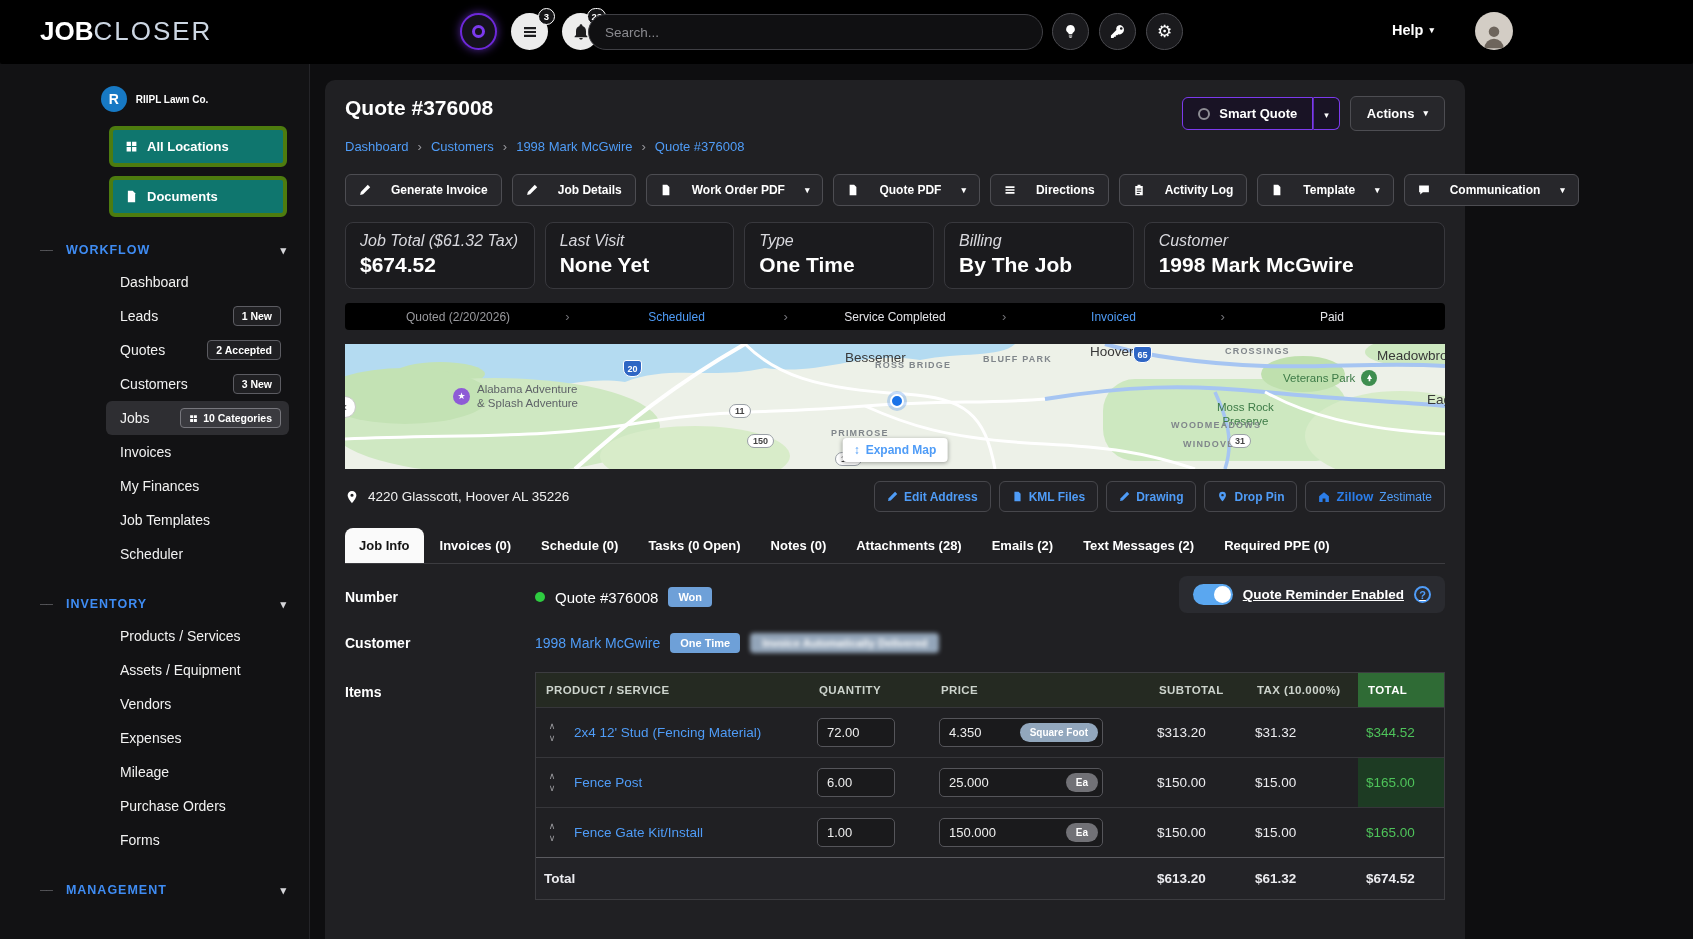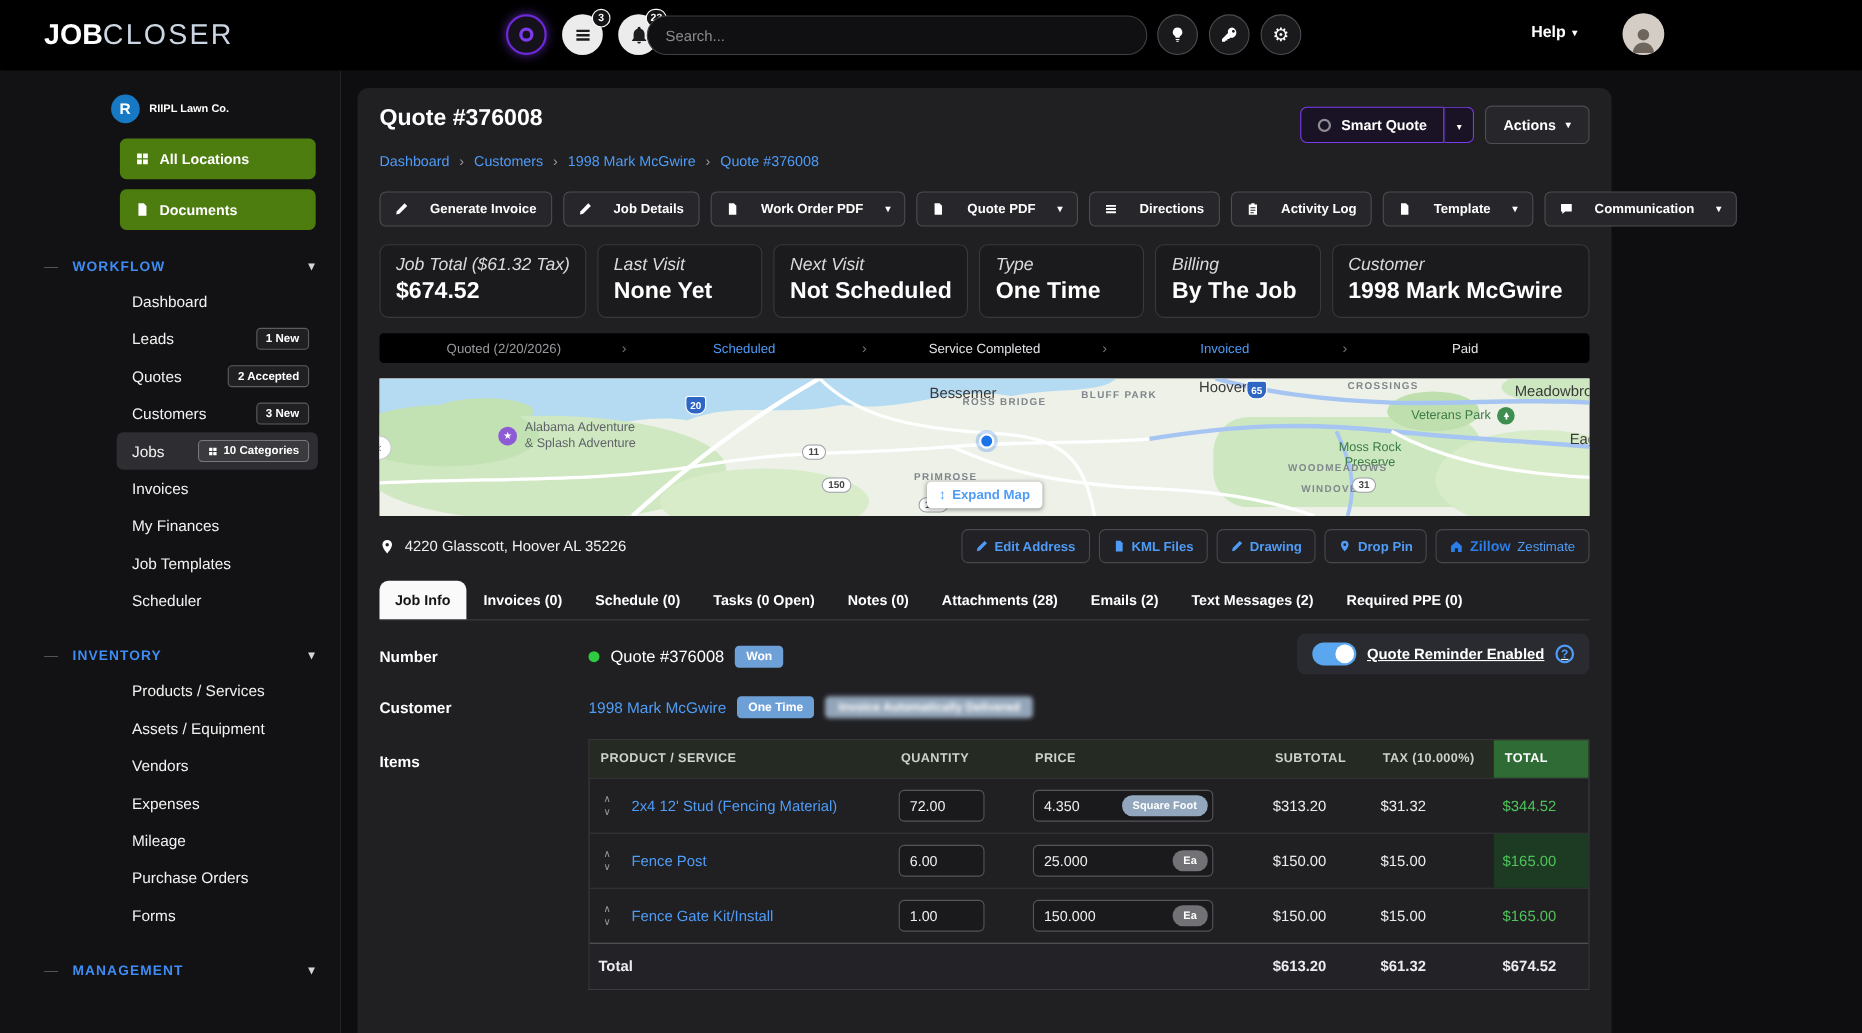--- a/index.html
+++ b/index.html
@@ -25,21 +25,21 @@
 .search::placeholder { color:#8b8b90; }
 .help { position:absolute; left:1392px; top:22px; font-size:14.5px; font-weight:bold; display:flex; gap:6px; align-items:center; cursor:pointer; }
 .caret { font-size:9px; line-height:1; }
 .avatar { position:absolute; left:1475px; top:12px; width:38px; height:38px; border-radius:50%; background:#d3cdc5; overflow:hidden; display:flex; align-items:flex-end; justify-content:center; cursor:pointer; }
 
 
 .sidebar { position:absolute; top:64px; left:0; width:310px; bottom:0; background:#121214; border-right:1px solid #242428; padding-top:22px; }
 .company { display:flex; align-items:center; justify-content:center; gap:9px; margin-bottom:14px; }
 .company-logo { width:26px; height:26px; border-radius:50%; background:#1779c4; color:#fff; font-weight:800; font-size:14px; display:flex; align-items:center; justify-content:center; }
 .company-name { font-size:10px; font-weight:bold; }
-.side-btn { display:flex; align-items:center; gap:9px; width:178px; margin:9px 22px 0 auto; background:#4d7c0f; border:2px solid #4d7c0f; border-radius:6px; padding:9px 12px; color:#fff; font-size:13px; font-weight:bold; cursor:pointer; }
+.side-btn { display:flex; align-items:center; gap:9px; width:178px; margin:9px 22px 0 auto; background:#0f766e; border:4px solid #4d7c0f; border-radius:6px; padding:9px 12px; color:#fff; font-size:13px; font-weight:bold; cursor:pointer; }
 .section-head { display:flex; align-items:center; margin:26px 22px 8px 40px; color:#3f8cf3; font-size:12.5px; font-weight:bold; letter-spacing:1px; cursor:pointer; }
 .section-dash { color:#5a5a5e; margin-right:14px; font-weight:normal; letter-spacing:-1px; }
 .section-head .caret { margin-left:auto; color:#d6d6da; font-size:11px; }
 .nav-item { display:flex; align-items:center; height:34px; margin:0 20px 0 106px; padding:0 8px 0 14px; border-radius:6px; font-size:14px; color:#f2f2f2; cursor:pointer; }
 .nbadge { margin-left:auto; font-size:10.5px; font-weight:bold; color:#fff; background:#202023; border:1px solid #5c5c62; border-radius:4px; padding:3px 8px; display:flex; gap:5px; align-items:center; white-space:nowrap; }
 .nav-item.active { background:#2e2e32; }
 .nav-item.active .nbadge { background:#3a3a3f; border-color:#77777d; }
 
 
 .panel { position:absolute; left:325px; top:80px; width:1140px; height:1100px; background:#202023; border-radius:10px; padding:16px 20px; }
@@ -408,24 +408,20 @@
   </div>
 
   <div class="stats">
     <div class="stat">
         <div class="stat-label">Job Total ($61.32 Tax)</div>
         <div class="stat-value">$674.52</div>
       </div>
     <div class="stat">
         <div class="stat-label">Last Visit</div>
         <div class="stat-value">None Yet</div>
-      </div>
-    <div class="stat">
-        <div class="stat-label">Next Visit</div>
-        <div class="stat-value">Not Scheduled</div>
       </div>
     <div class="stat">
         <div class="stat-label">Type</div>
         <div class="stat-value">One Time</div>
       </div>
     <div class="stat">
         <div class="stat-label">Billing</div>
         <div class="stat-value">By The Job</div>
       </div>
     <div class="stat stat-wide">

